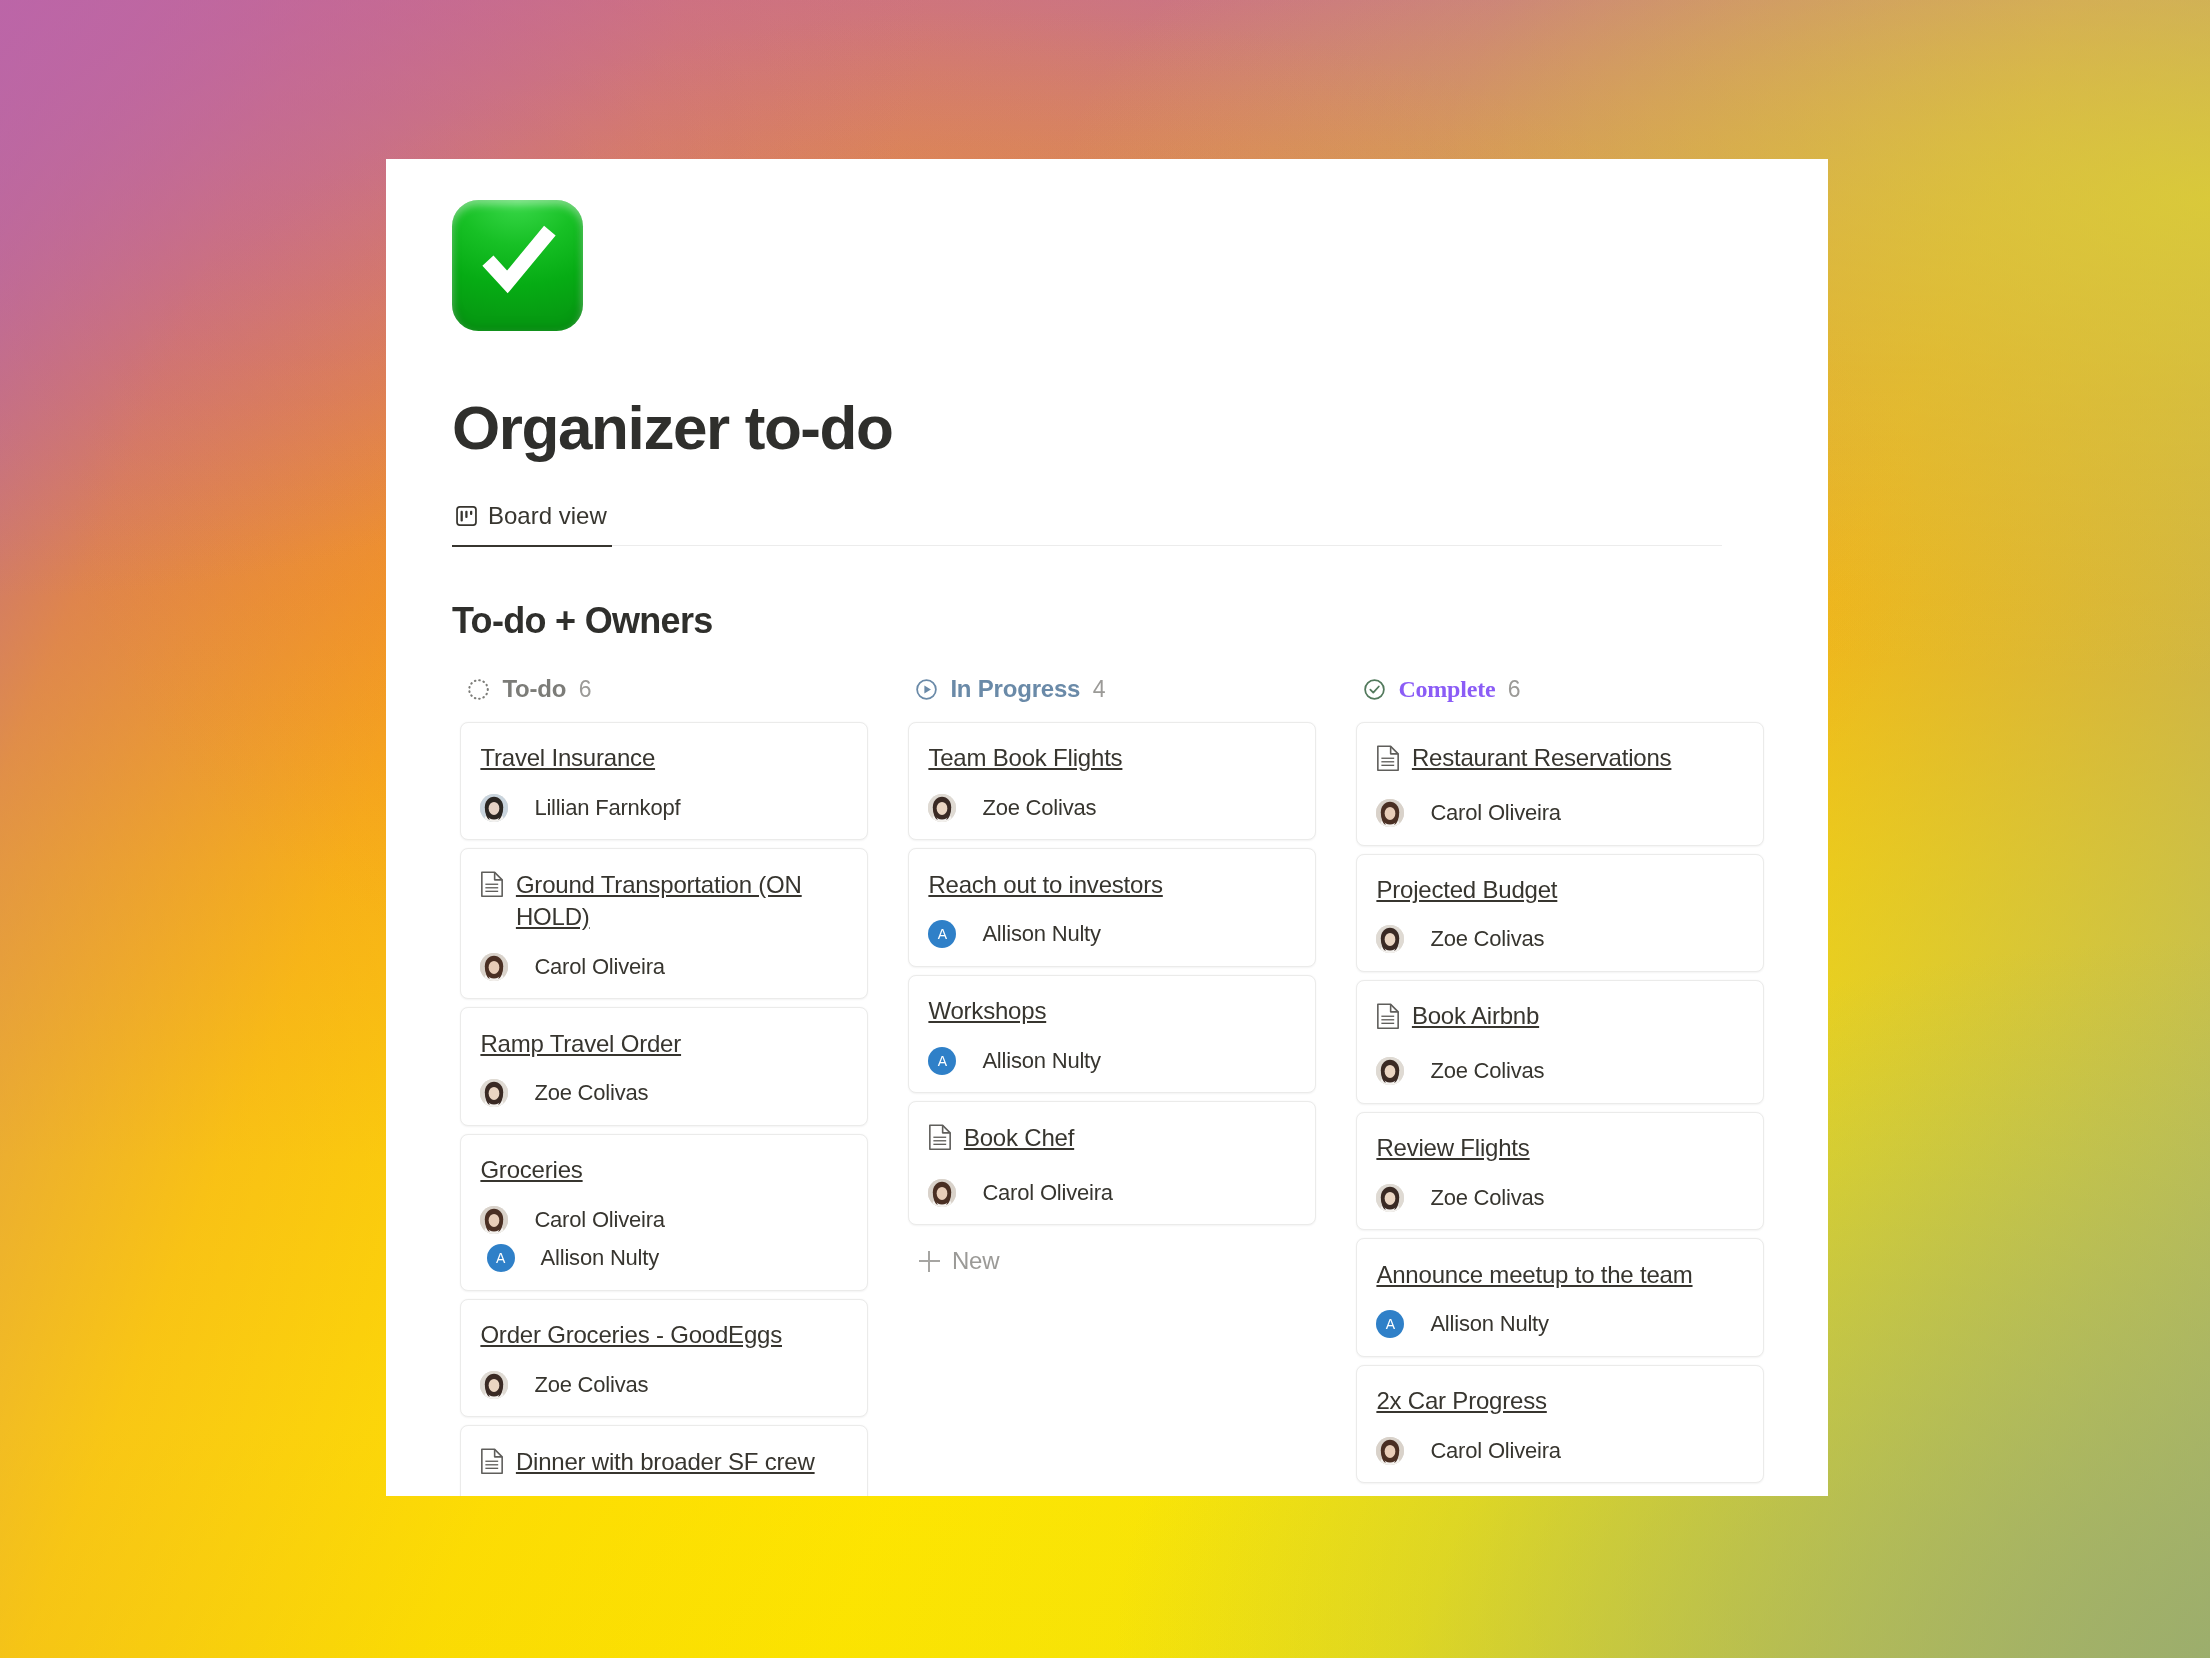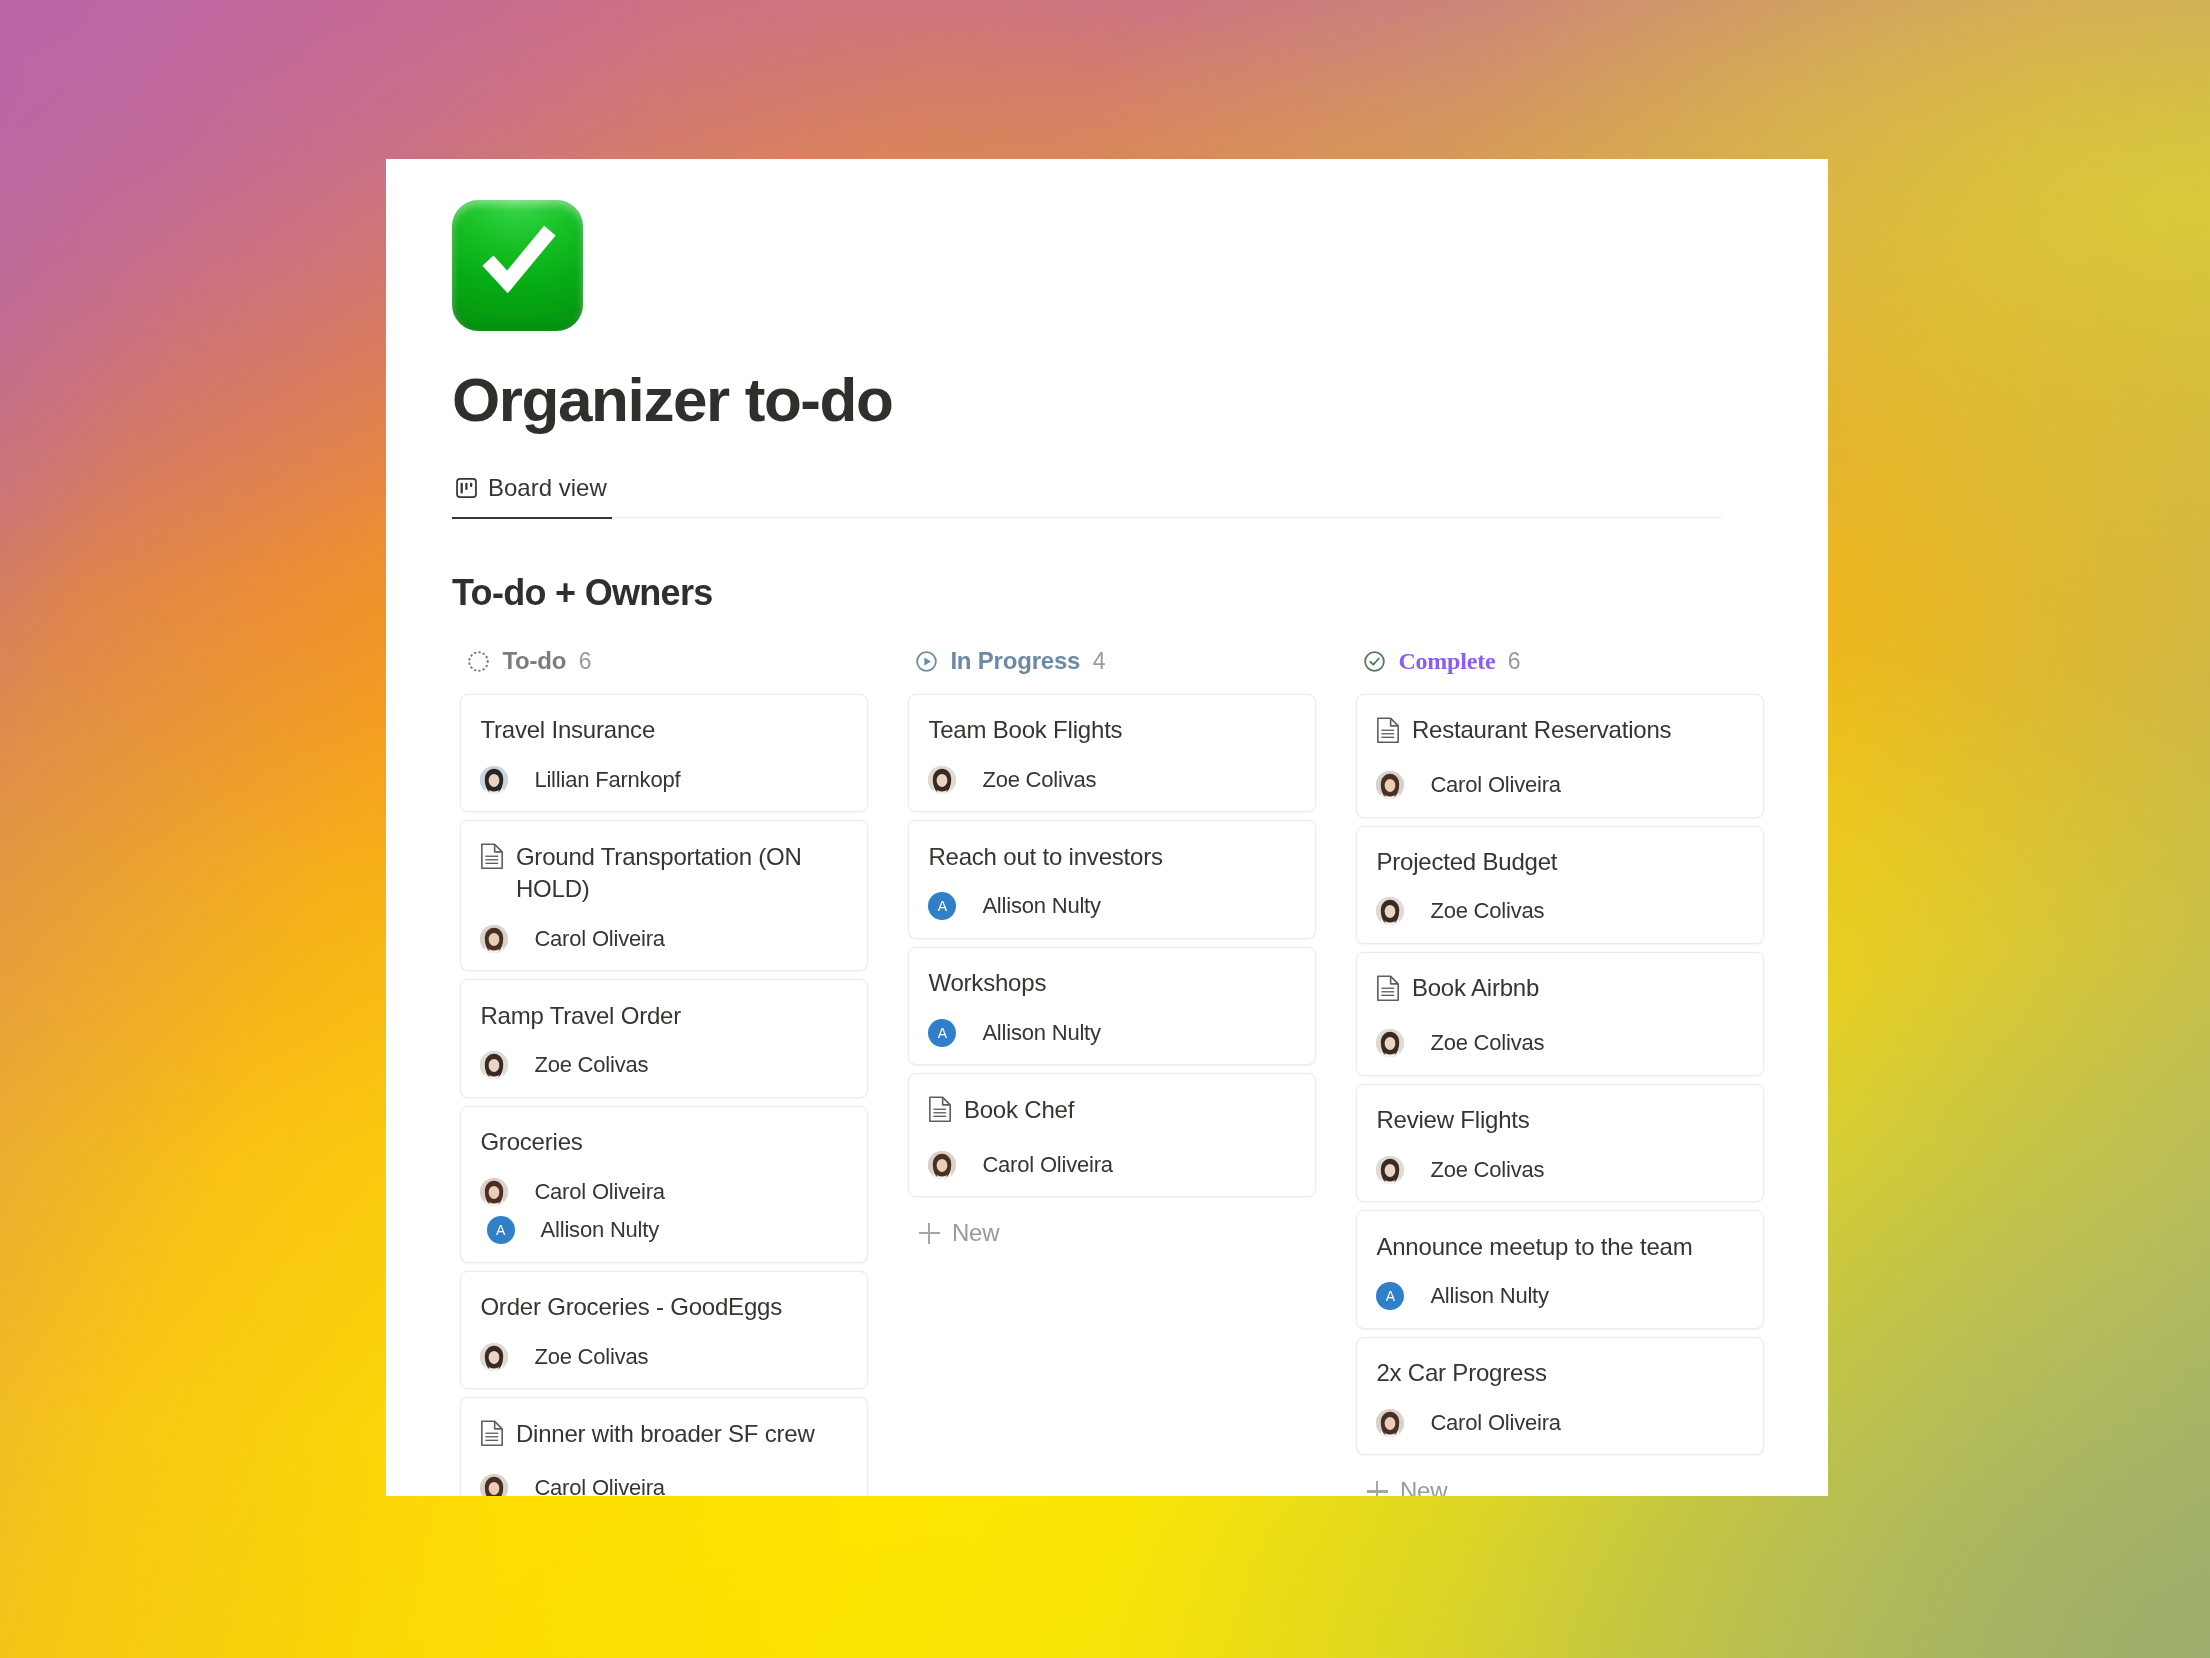--- a/index.html
+++ b/index.html
@@ -60,21 +60,21 @@
     border-radius: 26.5px;
     background: radial-gradient(ellipse 120% 90% at 50% 0%, #3ad94a 0%, #17c025 38%, #06ac14 72%, #069c12 100%);
     box-shadow: inset 0 -5.3px 10.6px rgba(0,0,0,0.12), inset 0 4.4px 8.8px rgba(255,255,255,0.45);
     display: flex; align-items: center; justify-content: center;
     position: relative;
   }
   .page-icon svg { display:block; }
 
   
   .page-title {
-    margin-top: 36px;
+    margin-top: 64px;
     font-size: 62px;
     font-weight: 700;
     letter-spacing: -1.4px;
     color: #2f2f2c;
     line-height: 1.05;
   }
 
   
   .viewbar {
     margin-top: 42px;
@@ -141,20 +141,21 @@
   .card-title {
     display: flex;
     align-items: flex-start;
     gap: 11.5px;
     font-size: 24px;
     font-weight: 500;
     line-height: 1.34;
     color: #37352f;
     letter-spacing: -0.2px;
     min-height: 32px;
+    text-decoration: underline;
   }
   .card-title .docicon { flex: 0 0 auto; margin-top: 2.6px; }
   .owners {
     display: flex;
     align-items: center;
     gap: 10.6px;
     margin-top: 19.4px;
     flex-wrap: wrap;
   }
   .owner {

